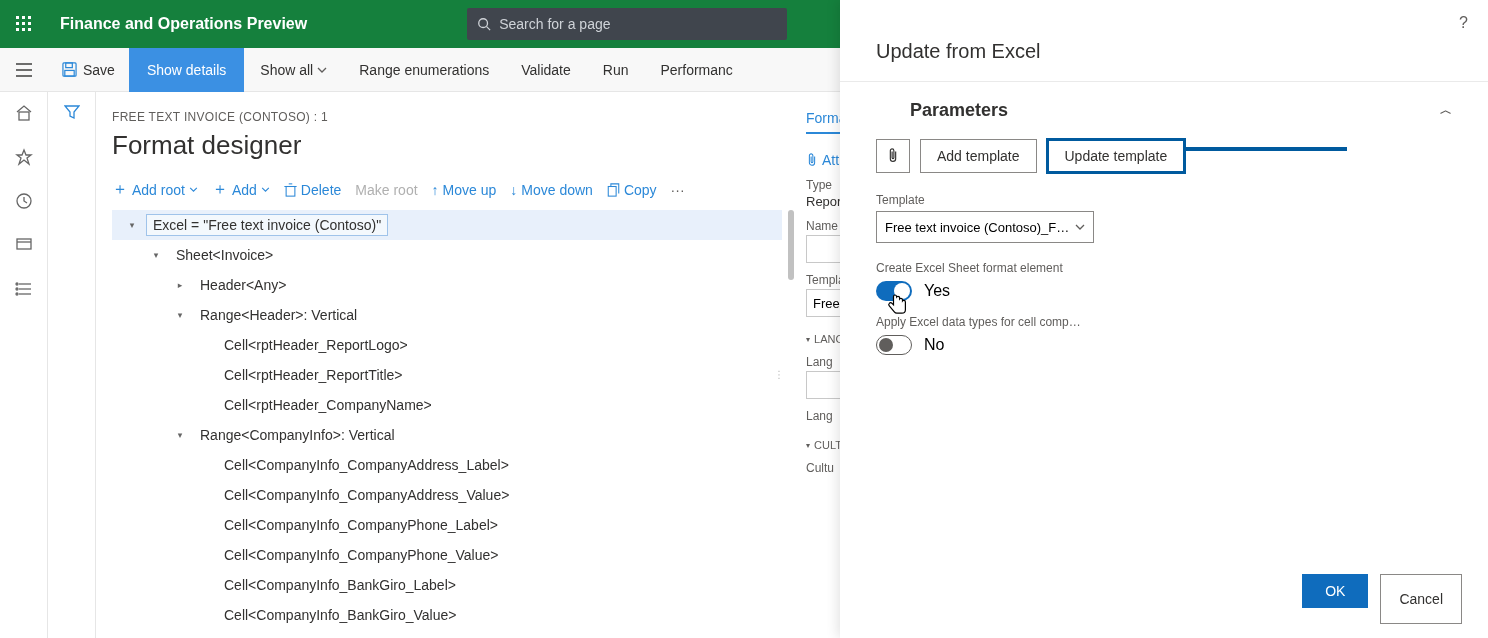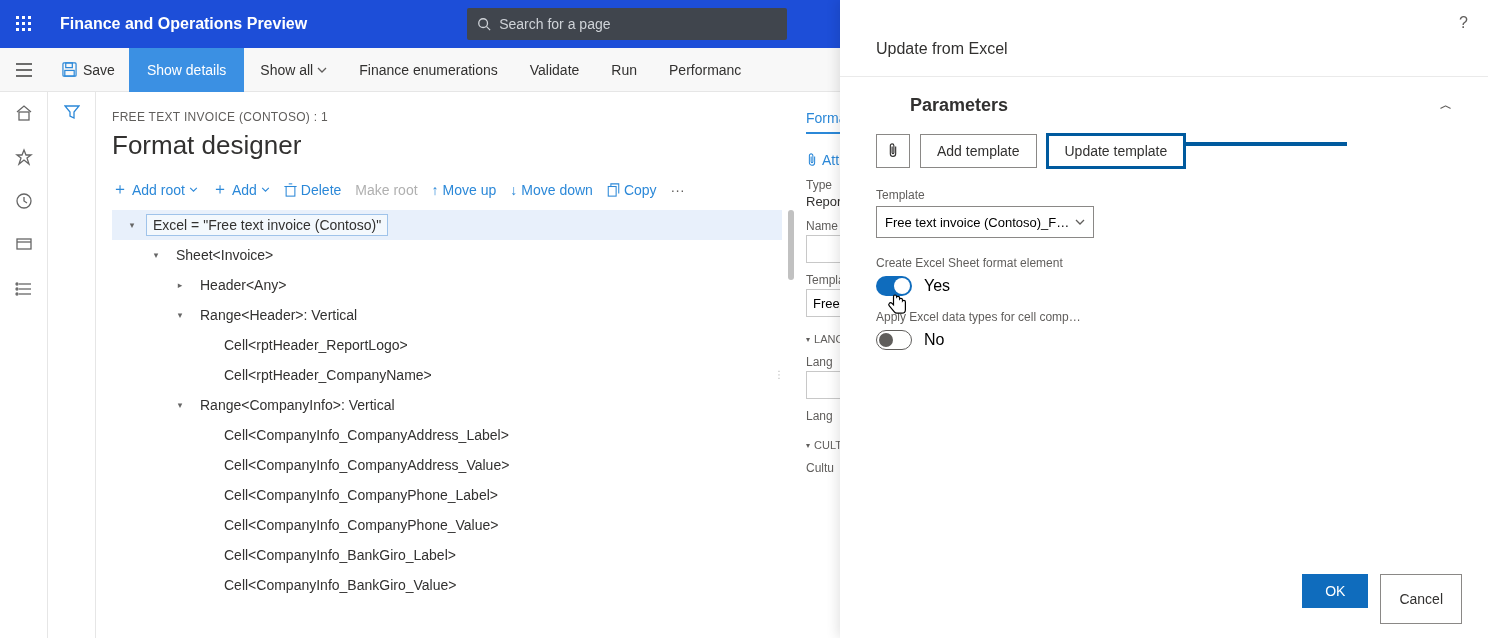--- a/index.html
+++ b/index.html
@@ -1,18 +1,18 @@
 <!DOCTYPE html>
 <html><head>
   <meta charset="utf-8">
   <style>
     * { box-sizing: border-box; margin: 0; padding: 0; font-family: "Segoe UI", -apple-system, sans-serif; }
     body { width: 1488px; height: 638px; overflow: hidden; background: #fff; position: relative; }
 
-    .topbar { height: 48px; background: #1d4ed8; display: flex; align-items: center; color: #fff; }
+    .topbar { height: 48px; background: #15803d; display: flex; align-items: center; color: #fff; }
     .waffle { width: 48px; height: 48px; display: flex; align-items: center; justify-content: center; cursor: pointer; }
     .app-title { font-size: 16px; font-weight: 600; margin-left: 12px; flex: 0 0 auto; }
     .search-box { margin-left: 160px; background: #40454d; height: 32px; width: 320px; border-radius: 2px; display: flex; align-items: center; padding: 0 10px; color: #cfd3d8; font-size: 14px; }
     .search-box svg { margin-right: 8px; }
 
     .commandbar { height: 44px; background: #f8f8f8; border-bottom: 1px solid #e6e6e6; display: flex; align-items: center; font-size: 14px; color: #323130; }
     .cb-hamburger { width: 48px; display: flex; justify-content: center; cursor: pointer; }
     .cb-save { display: flex; align-items: center; padding: 0 14px; height: 44px; cursor: pointer; }
     .cb-save svg { margin-right: 6px; }
     .cb-showdetails { background: #3b90e3; color: #fff; padding: 0 18px; height: 44px; display: flex; align-items: center; cursor: pointer; }
@@ -47,21 +47,21 @@
     .props-att { color: #2b88d8; font-size: 14px; margin: 6px 0 10px; display: flex; align-items: center; gap: 4px;}
     .props-label { font-size: 12px; color: #605e5c; margin-top: 10px; }
     .props-val { font-size: 13px; margin-top: 2px; }
     .props-input { border: 1px solid #c8c8c8; height: 28px; width: 44px; padding: 0 6px; font-size: 13px; margin-top: 2px; }
     .props-seghdr { font-size: 11px; color: #605e5c; margin-top: 16px; display:flex; align-items:center; gap:4px;}
 
     .splitter { width: 6px; cursor: col-resize; display:flex; align-items:center; justify-content:center; color:#bbb; font-size:10px; margin-left: -6px;}
 
     .panel { position: absolute; right: 0; top: 0; width: 648px; height: 100%; background: #fff; box-shadow: -2px 0 12px rgba(0,0,0,0.12); display: flex; flex-direction: column; z-index: 100; }
     .panel-help { position: absolute; right: 20px; top: 14px; font-size: 16px; color: #605e5c; cursor: pointer; }
-    .panel-title { font-size: 16px; font-weight: 400; padding: 40px 36px 18px; color: #323130; }
+    .panel-title { font-size: 20px; font-weight: 400; padding: 40px 36px 18px; color: #323130; }
     .panel-divider { border-top: 1px solid #eaeaea; }
     .panel-body { padding: 18px 36px; flex: 1; overflow: auto; }
     .section-hdr { display: flex; justify-content: space-between; align-items: center; font-size: 18px; font-weight: 700; color: #323130; margin-bottom: 18px; margin-left: 34px; }
     .section-hdr .chev { color: #605e5c; font-size: 12px; cursor: pointer; }
     .btn-row { display: flex; gap: 10px; margin-bottom: 20px; align-items:flex-start; }
     .sq-btn { width: 34px; height: 34px; border: 1px solid #8a8886; background: #fff; display: flex; align-items: center; justify-content: center; cursor: pointer; }
     .btn { height: 34px; border: 1px solid #8a8886; background: #fff; padding: 0 16px; font-size: 14px; cursor: pointer; color: #323130; }
     .btn.active { border: 2px solid #005a9e; outline: 1px solid #005a9e; }
     .fld-label { font-size: 12px; color: #605e5c; margin-top: 4px; margin-bottom: 4px; }
     .dropdown { border: 1px solid #8a8886; height: 32px; width: 218px; display: flex; align-items: center; justify-content: space-between; padding: 0 8px; font-size: 13px; cursor: pointer; }
@@ -118,21 +118,21 @@
       </svg>
     <span>Save</span>
   </div>
   <div class="cb-showdetails">Show details</div>
   <div class="cb-item">
       <span>Show all</span>
     <svg width="10" height="6" viewBox="0 0 10 6" fill="none" stroke="#605e5c" stroke-width="1.3">
         <polyline points="1,1 5,5 9,1"></polyline>
       </svg>
   </div>
-  <div class="cb-item">Finance enumerations</div>
+  <div class="cb-item">Range enumerations</div>
   <div class="cb-item">Validate</div>
   <div class="cb-item">Run</div>
   <div class="cb-item">Performanc</div>
 </div>
 
 <div class="main">
   <div class="leftnav">
     <div class="nav-icon"><svg width="18" height="18" viewBox="0 0 18 18" fill="none" stroke="#666" stroke-width="1.3">
           <polyline points="2,8 9,2 16,8"></polyline>
           <rect x="4" y="8" width="10" height="8"></rect>
@@ -223,20 +223,24 @@
             <span class="toggle">▸</span>
             <span class="node-label">Header&lt;Any&gt;</span>
           </div>
           <div class="tree-row" style="padding-left: 60px;">
             <span class="toggle">▾</span>
             <span class="node-label">Range&lt;Header&gt;: Vertical</span>
           </div>
           <div class="tree-row" style="padding-left: 84px;">
             <span class="toggle"></span>
             <span class="node-label">Cell&lt;rptHeader_ReportLogo&gt;</span>
+          </div>
+          <div class="tree-row" style="padding-left: 84px;">
+            <span class="toggle"></span>
+            <span class="node-label">Cell&lt;rptHeader_ReportTitle&gt;</span>
           </div>
           <div class="tree-row" style="padding-left: 84px;">
             <span class="toggle"></span>
             <span class="node-label">Cell&lt;rptHeader_CompanyName&gt;</span>
           </div>
           <div class="tree-row" style="padding-left: 60px;">
             <span class="toggle">▾</span>
             <span class="node-label">Range&lt;CompanyInfo&gt;: Vertical</span>
           </div>
           <div class="tree-row" style="padding-left: 84px;">

